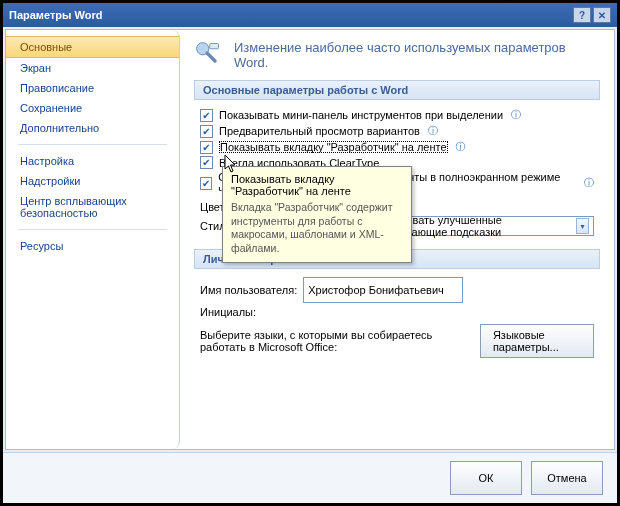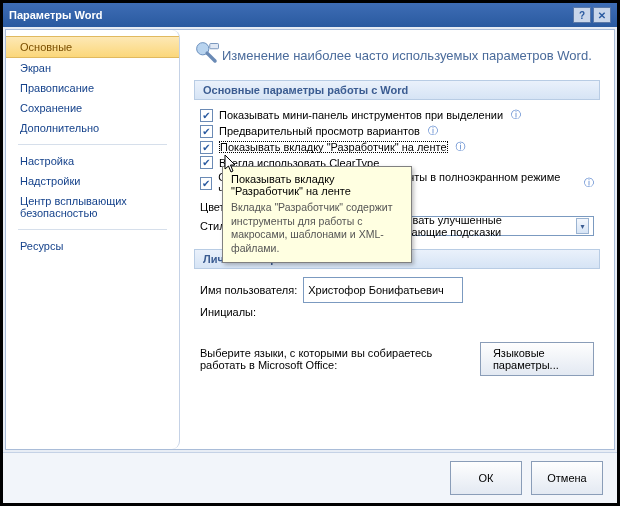--- a/index.html
+++ b/index.html
@@ -8,36 +8,36 @@
   .window { width: 620px; height: 506px; border: 3px solid #000000; background: #e8edf5; display: flex; flex-direction: column; }
   .titlebar { background: linear-gradient(#3e6db5, #2a5aa0); color: #fff; font-weight: bold; padding: 4px 6px; font-size: 11px; display: flex; align-items: center; }
   .titlebar-spacer { flex: 1; }
   .titlebar-btn { width: 18px; height: 16px; background: #c9d6ea; border: 1px solid #5a78a8; margin-left: 2px; display: flex; align-items: center; justify-content: center; font-size: 10px; color: #2a5aa0; cursor: pointer; }
   .content { flex: 1; display: flex; background: #fff; margin: 2px; border: 1px solid #a9bcd8; overflow: hidden; }
   .sidebar { width: 174px; background: #fff; border-right: 1px solid #c5d2e6; padding-top: 6px; border-radius: 8px; }
   .sidebar-item { padding: 4px 14px; color: #15428b; cursor: pointer; font-size: 11px; }
   .sidebar-item.selected { background: linear-gradient(#fde8b5, #fbd77a); border: 1px solid #e0b95f; border-left: none; border-right: none; color: #7a4e00; }
   .sidebar-sep { height: 0; border-top: 1px solid #d6dfeb; margin: 6px 12px; }
   .main { flex: 1; display: flex; flex-direction: column; padding: 10px 14px 6px 14px; overflow: hidden; }
-  .header-row { display: flex; align-items: center; gap: 0; margin-bottom: 10px; }
+  .header-row { display: flex; align-items: center; gap: 12px; margin-bottom: 10px; }
   .header-icon svg { width: 28px; height: 28px; }
   .header-text { color: #4a6b9b; font-size: 13px; }
   .section-head { background: linear-gradient(#eaf1fb, #d6e4f5); border: 1px solid #b8cce4; color: #3b5c91; font-weight: bold; padding: 3px 8px; font-size: 11px; margin-bottom: 8px; }
   .section-body { padding: 0 6px 10px 6px; position: relative; }
   .chk-row { display: flex; align-items: center; gap: 6px; margin: 2px 0; font-size: 11px; color: #000; }
   .chk { width: 13px; height: 13px; border: 1px solid #6a8ab5; background: #fff; display: flex; align-items: center; justify-content: center; font-size: 10px; color: #2a5aa0; }
   .chk.checked::after { content: "✔"; }
   .highlight { outline: 1px dotted #000; outline-offset: -1px; padding: 0 1px; }
   .hint { color: #3b6fc4; font-size: 10px; margin-left: 2px; }
   .field-row { display: flex; align-items: center; gap: 6px; margin: 3px 0; font-size: 11px; }
   .label { min-width: 88px; color: #000; }
   .select { flex: 1; height: 20px; border: 1px solid #7b9ac0; background: #fff; display: flex; align-items: center; justify-content: space-between; padding: 0 4px; font-size: 11px; }
   .select-arrow { width: 16px; height: 16px; border: 1px solid #9ab3d1; background: linear-gradient(#f4f7fc,#d6e4f5); display: flex; align-items: center; justify-content: center; font-size: 8px; color: #3b5c91; }
   .input { height: 18px; border: 1px solid #7b9ac0; background: #fff; padding: 12px 4px; font-size: 11px; }
-  .lang-row { display: flex; align-items: center; gap: 8px; font-size: 11px; margin-top: 24px; justify-content: space-between; }
+  .lang-row { display: flex; align-items: center; gap: 8px; font-size: 11px; margin-top: 6px; justify-content: space-between; }
   .btn { height: 22px; border: 1px solid #8a9db8; background: linear-gradient(#fefefe,#e3e9f2); padding: 16px 12px; font-size: 11px; display: inline-flex; align-items: center; cursor: pointer; }
   .footer { display: flex; justify-content: flex-end; gap: 9px; padding: 8px 14px; border-top: 1px solid #c5d2e6; background: #f2f5fa; }
   .footer .btn { min-width: 72px; justify-content: center; }
   .tooltip { position: absolute; left: 28px; top: 58px; width: 190px; background: #ffffe1; border: 1px solid #808080; padding: 6px 8px; font-size: 11px; color: #000; box-shadow: 2px 2px 4px rgba(0,0,0,0.25); z-index: 10; }
   .tooltip-title { font-weight: normal; margin-bottom: 4px; }
   .tooltip-body { color: #555; font-size: 10.5px; line-height: 1.3; }
   .cursor { position: absolute; left: 30px; top: 46px; z-index: 20; pointer-events: none; }
   .cursor svg { width: 14px; height: 20px; }
   .main-scroll { flex:1; overflow:auto; }
 </style>

